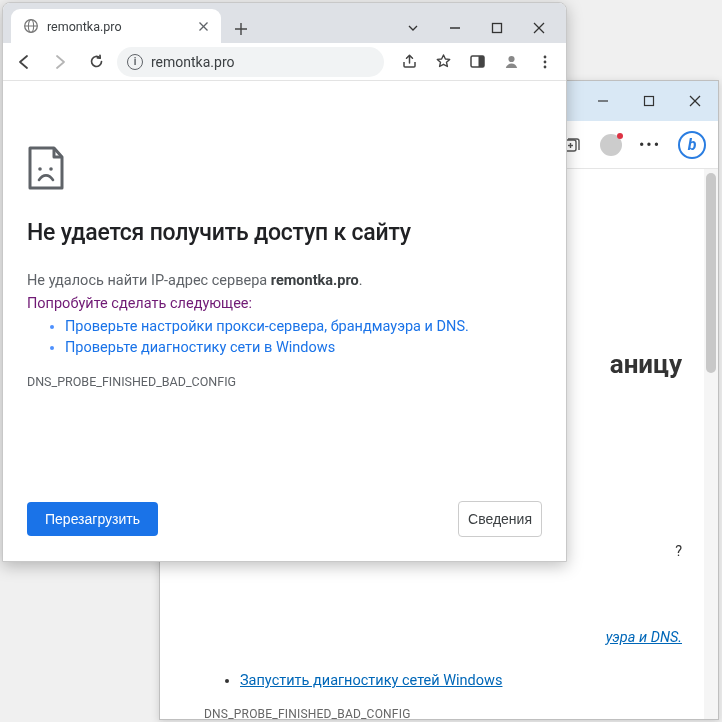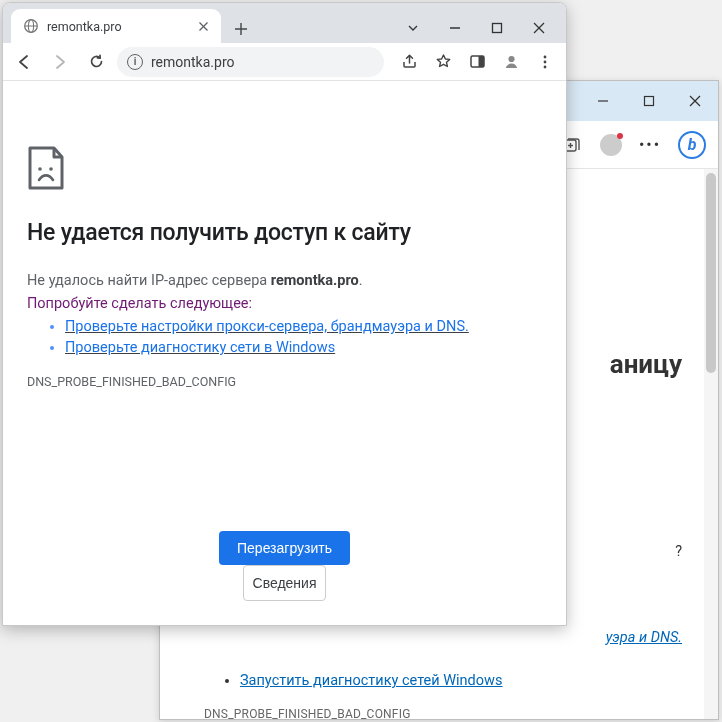--- a/index.html
+++ b/index.html
@@ -19,47 +19,47 @@
 .edge-frag1 { position: absolute; right: 36px; top: 374px; font-size: 14.5px; }
 .edge-frag2 { position: absolute; right: 36px; top: 460px; font-size: 14.5px; color: #0067b8; font-style: italic; }
 .edge-list { position: absolute; left: 80px; top: 503px; font-size: 14.5px; }
 .edge-list li::marker { color: #333; }
 .edge-link { color: #0067b8; text-decoration: underline; }
 .edge-errcode { position: absolute; left: 44px; top: 538px; font-size: 12px; color: #666; letter-spacing: 0.2px; }
 .edge-scrollbar { position: absolute; right: 0; top: 88px; bottom: 0; width: 14px; background: #f5f5f5; }
 .edge-thumb { position: absolute; right: 2px; top: 4px; width: 10px; height: 200px; background: #c8c8c8; border-radius: 5px; }
 
 
-.chrome-window { position: absolute; left: 2px; top: 2px; width: 565px; height: 624px; background: #fff; border: 1px solid #c8c8c8; box-shadow: 0 4px 16px rgba(0,0,0,0.25); border-radius: 8px 8px 0 0; overflow: hidden; }
+.chrome-window { position: absolute; left: 2px; top: 2px; width: 565px; height: 560px; background: #fff; border: 1px solid #c8c8c8; box-shadow: 0 4px 16px rgba(0,0,0,0.25); border-radius: 8px 8px 0 0; overflow: hidden; }
 .chrome-tabstrip { height: 40px; background: #dee1e6; display: flex; align-items: flex-end; padding-left: 8px; }
 .chrome-tab { display: flex; align-items: center; gap: 8px; background: #fff; height: 34px; padding: 0 10px 0 12px; border-radius: 9px 9px 0 0; min-width: 210px; font-size: 12.5px; color: #3c4043; }
 .tab-favicon { width: 16px; height: 16px; color: #777; }
 .tab-close { width: 16px; height: 16px; border-radius: 50%; display: flex; align-items: center; justify-content: center; color: #5f6368; margin-left: auto; }
 .newtab { width: 28px; height: 28px; display: flex; align-items: center; justify-content: center; color: #444; margin-left: 6px; }
 .chrome-wincontrols { margin-left: auto; display: flex; align-items: center; padding-right: 6px; gap: 0; }
 .wctrl { width: 42px; height: 30px; display: flex; align-items: center; justify-content: center; color: #333; }
 .chrome-toolbar { height: 38px; display: flex; align-items: center; gap: 6px; padding: 0 6px; border-bottom: 1px solid #e3e3e3; background: #fff; }
 .tbtn { width: 30px; height: 30px; display: flex; align-items: center; justify-content: center; color: #444; border-radius: 50%; }
 .tbtn.disabled { color: #b5b5b5; }
 .omnibox { flex: 1; height: 30px; background: #f1f3f4; border-radius: 15px; display: flex; align-items: center; padding: 0 10px; gap: 8px; font-size: 14px; color: #3c4043; }
 .omnibox-info { width: 16px; height: 16px; border: 1.6px solid #5f6368; border-radius: 50%; display: flex; align-items: center; justify-content: center; font-size: 10px; color: #5f6368; font-weight: bold; }
 .right-icons { display: flex; align-items: center; gap: 4px; margin-left: 4px; }
 .chrome-content { padding: 64px 24px 24px 24px; font-size: 14.5px; color: #3c4043; height: calc(100% - 78px); position: relative; }
 .sad-page { width: 40px; height: 46px; margin-bottom: 28px; }
 .sad-page svg { display: block; }
 .chrome-heading { font-size: 23px; font-weight: 500; color: #202124; margin-bottom: 26px; letter-spacing: -0.2px; }
 .chrome-msg { margin-bottom: 6px; font-size: 14.5px; color: #5f6368; }
 .chrome-msg strong { color: #3c4043; }
 .try-label { margin-bottom: 6px; color: #701a75; }
-.chrome-list { padding-left: 38px; margin-bottom: 18px; text-decoration: underline; }
+.chrome-list { padding-left: 38px; margin-bottom: 18px; }
 .chrome-list li { margin-bottom: 4px; color: #1a73e8; }
 .chrome-list li::marker { color: #4d90fe; }
 .chrome-link { color: #1a73e8; text-decoration: none; }
 .chrome-errcode { font-size: 12.5px; color: #5f6368; }
-.chrome-actions { position: absolute; left: 24px; right: 24px; bottom: 24px; display: flex; justify-content: space-between; align-items: center; flex-direction: column; }
+.chrome-actions { position: absolute; left: 24px; right: 24px; bottom: 24px; display: flex; justify-content: space-between; align-items: center; }
 .chrome-reload { background: #1a73e8; color: #fff; border: none; padding: 9px 18px; font-size: 14px; border-radius: 4px; cursor: pointer; }
 .chrome-details { background: #fff; color: #3c4043; border: 1px solid #ccc; padding: 9px 9px; font-size: 14px; border-radius: 4px; cursor: pointer; }
 
 svg { display: block; }
 </style>
 </head>
 <body>
 
 <div class="edge-window">
   <div class="edge-titlebar">

